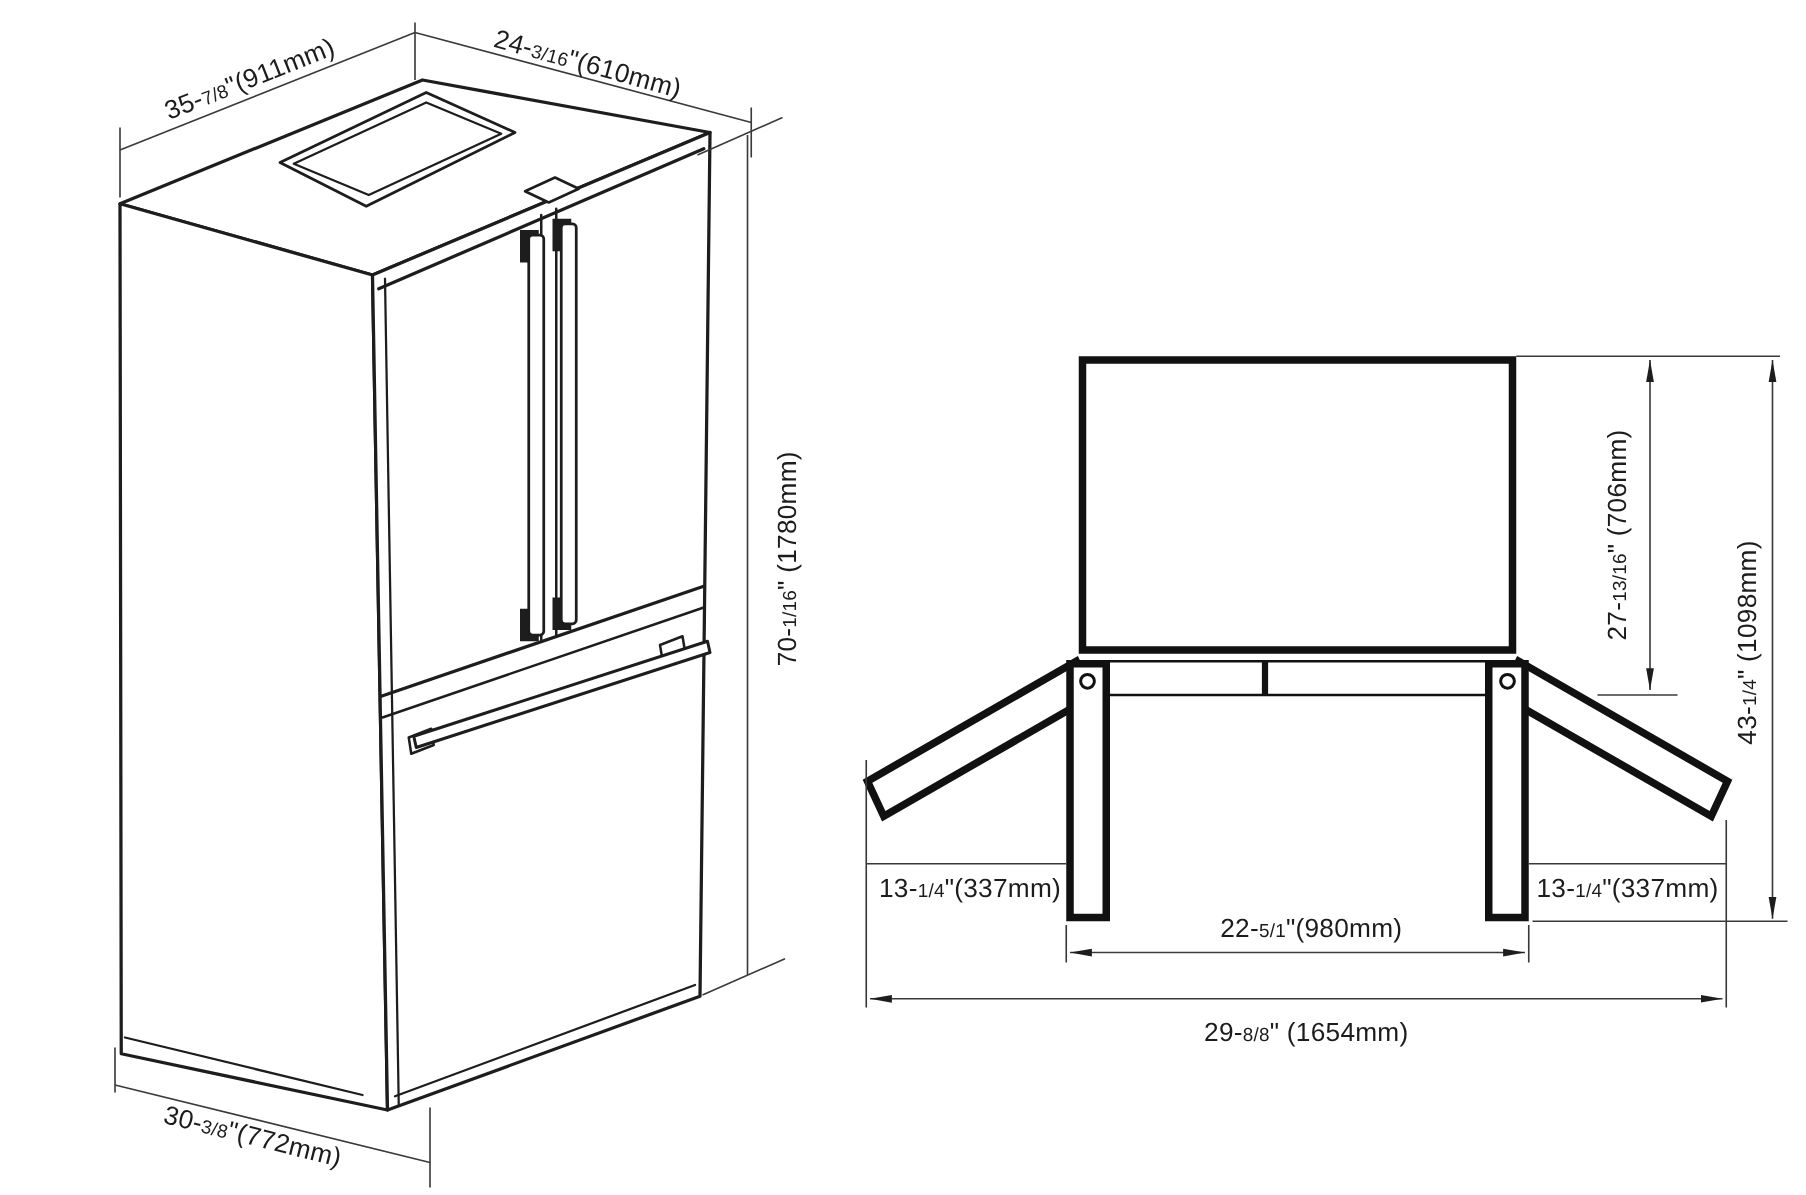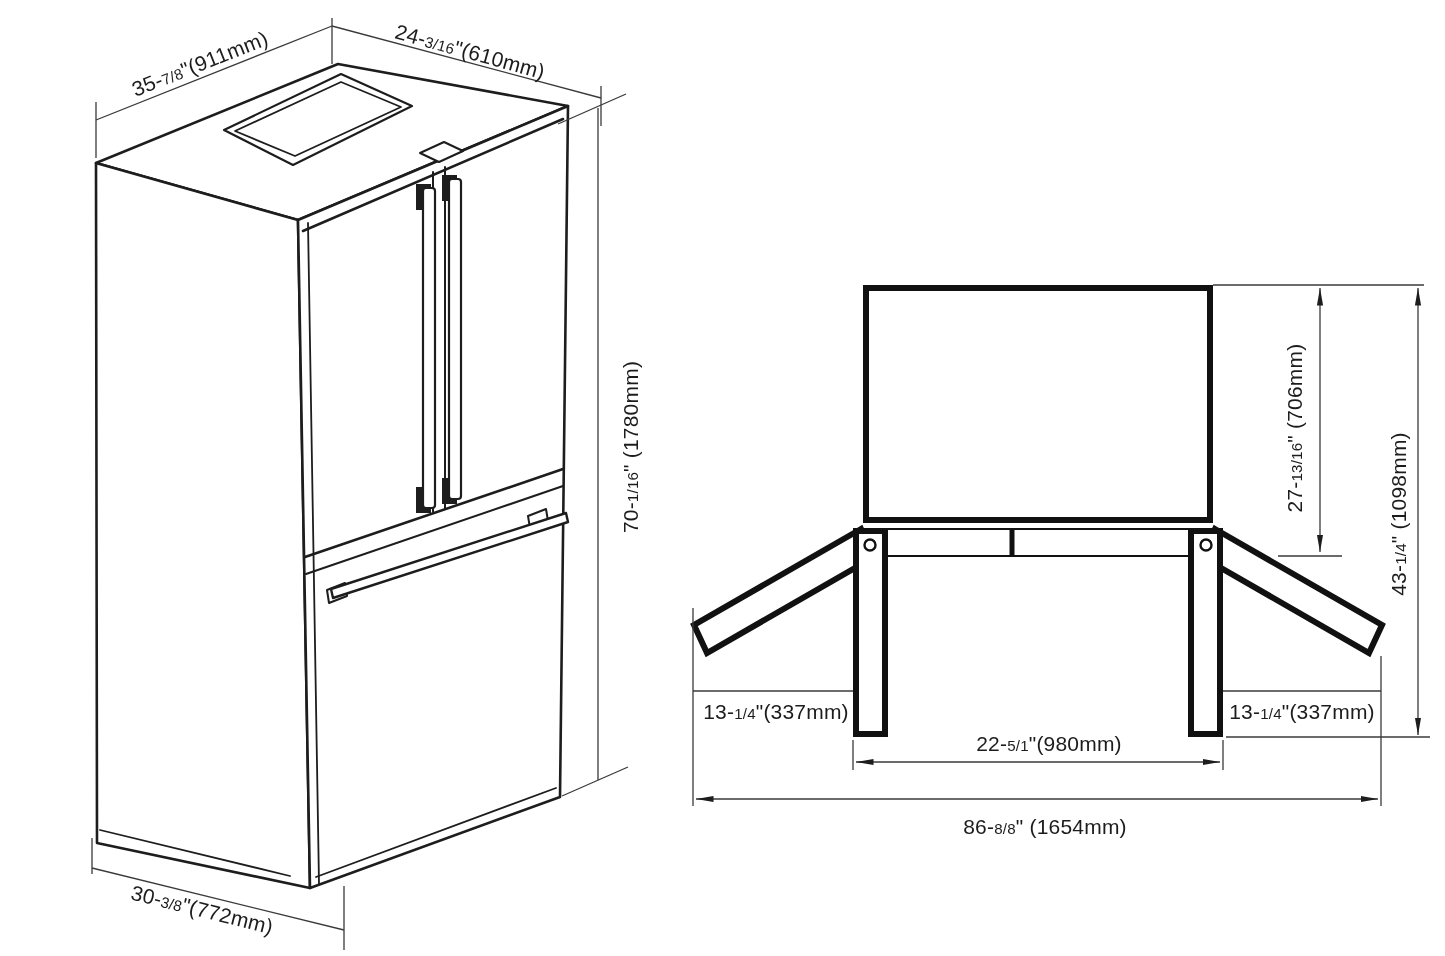--- a/index.html
+++ b/index.html
@@ -133,16 +133,16 @@
 
   <div class="dim-label" style="left:1302px;top:712px;">
     <span>13-</span><span class="fr">1/4</span><span>"(337mm)</span>
   </div>
 
   <div class="dim-label" style="left:1049px;top:744px;">
     <span>22-</span><span class="fr">5/1</span><span>"(980mm)</span>
   </div>
 
   <div class="dim-label" style="left:1045px;top:827px;">
-    <span>86-</span><span class="fr">8/8</span><span>" (1654mm)</span>
+    <span>29-</span><span class="fr">8/8</span><span>" (1654mm)</span>
   </div>
 
 </div>
 
 </body></html>

